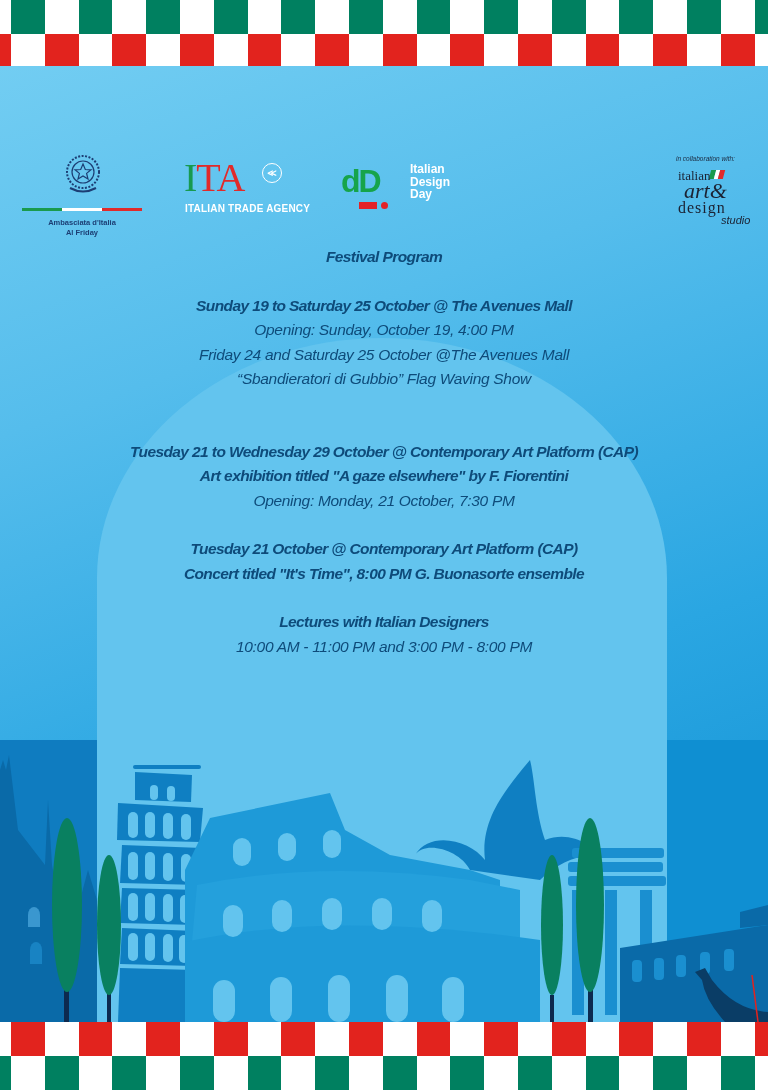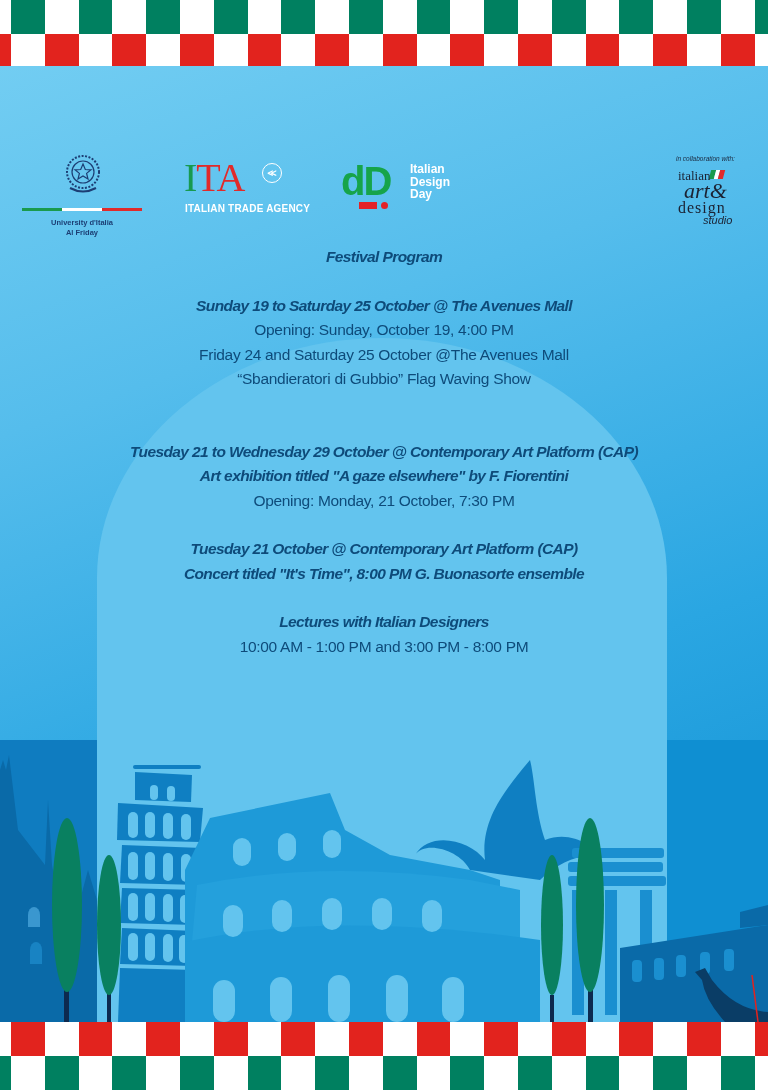--- a/index.html
+++ b/index.html
@@ -13,35 +13,35 @@
         border-radius:285px 285px 0 0 / 240px 240px 0 0;}
   .logo{position:absolute;}
   .emblem{left:58px;top:150px;width:50px;height:50px;}
   .emb-line{position:absolute;left:22px;top:208px;width:120px;height:3px;display:flex;}
   .emb-line span{flex:1;}
   .emb-text{position:absolute;left:30px;top:218px;width:104px;text-align:center;font-size:7.5px;line-height:10px;color:#1c3e74;font-weight:bold;}
   .ita{position:absolute;left:184px;top:158px;font-family:"Liberation Serif",serif;font-size:40px;line-height:40px;letter-spacing:-1px;}
   .ita .g{color:#179a50;} .ita .r{color:#e12a2a;}
   .ita-circle{position:absolute;left:262px;top:163px;width:18px;height:18px;border:1.5px solid #fff;border-radius:50%;color:#fff;font-size:9px;line-height:18px;text-align:center;font-weight:bold;}
   .ita-sub{position:absolute;left:185px;top:203px;font-size:10px;font-weight:bold;color:#fff;letter-spacing:0.2px;}
-  .dd{position:absolute;left:341px;top:163px;font-size:40px;font-weight:bold;color:#16a44a;line-height:36px;letter-spacing:-2px;}
+  .dd{position:absolute;left:341px;top:163px;font-size:32px;font-weight:bold;color:#16a44a;line-height:36px;letter-spacing:-2px;}
   .dd-bar{position:absolute;left:359px;top:202px;width:18px;height:7px;background:#e32228;}
   .dd-dot{position:absolute;left:381px;top:202px;width:7px;height:7px;border-radius:50%;background:#e32228;}
   .dd-text{position:absolute;left:410px;top:163px;font-size:12px;line-height:12.5px;color:#fff;font-weight:bold;}
   .collab{position:absolute;left:676px;top:155px;font-size:6.5px;font-style:italic;color:#1b2a40;}
   .iads{position:absolute;left:678px;top:170px;width:72px;color:#1b2233;}
   .iads .l1{font-family:"Liberation Serif",serif;font-size:13px;line-height:12px;}
   .iads .l2{font-family:"Liberation Serif",serif;font-style:italic;font-size:22px;line-height:18px;margin-left:6px;}
   .iads .l3{font-family:"Liberation Serif",serif;font-size:16px;line-height:15px;letter-spacing:1px;}
-  .iads .l4{font-size:11px;font-style:italic;line-height:11px;margin-left:25px;}
+  .iads .l4{font-size:11px;font-style:italic;line-height:11px;margin-left:43px;}
   .flagmini{position:absolute;left:710px;top:170px;width:14px;height:9px;display:flex;transform:skewX(-15deg);}
   .flagmini span{flex:1;}
   .program{position:absolute;left:0;top:245px;width:768px;text-align:center;color:#0e4b7a;font-size:15.5px;line-height:24.5px;}
   .program .b{font-weight:bold;font-style:italic;letter-spacing:-0.6px;}
-  .program .n{letter-spacing:-0.3px;}
+  .program .n{font-style:italic;letter-spacing:-0.3px;}
   .program .gap{height:24px;}
   .title{font-weight:bold;font-style:italic;letter-spacing:-0.6px;margin-bottom:24px;}
   .skyline{position:absolute;left:0;top:740px;width:768px;height:282px;}
 </style>
 </head>
 <body>
 
 <div class="checker" style="top:0">
   <div class="row" id="tr1" style="top:0">
       <div class="cell" style="flex: 0 0 11px; width: 11px; background: rgb(255, 255, 255);"></div>
@@ -106,21 +106,21 @@
     <circle cx="25" cy="22" r="11" fill="none" stroke="#1c3e74" stroke-width="1.2"></circle>
     <polygon points="25,14 27.3,19.5 33,19.8 28.6,23.4 30,29 25,26 20,29 21.4,23.4 17,19.8 22.7,19.5" fill="none" stroke="#1c3e74" stroke-width="1.2"></polygon>
     <path d="M12 38 Q25 45 38 38" fill="none" stroke="#1c3e74" stroke-width="2"></path>
   </svg>
   <div class="emb-line">
     <span style="background:#1a9a4e"></span>
       <span style="background:#fff"></span>
       <span style="background:#e12a2a"></span>
   </div>
   <div class="emb-text">
-    <div>University d'Italia</div>
+    <div>Ambasciata d'Italia</div>
     <div>Al Friday</div>
   </div>
 </div>
 
 <div>
   <div class="ita"><span class="g">I</span><span class="r">T</span><span class="r">A</span></div>
   <div class="ita-circle">≪</div>
   <div class="ita-sub">ITALIAN TRADE AGENCY</div>
 </div>
 
@@ -165,21 +165,21 @@
         <div class="n">Opening: Monday, 21 October, 7:30 PM</div>
       </div>
       <div class="gap"></div>
       <div>
         <div class="b">Tuesday 21 October @ Contemporary Art Platform (CAP)</div>
         <div class="b">Concert titled "It's Time", 8:00 PM G. Buonasorte ensemble</div>
       </div>
       <div class="gap"></div>
       <div>
         <div class="b">Lectures with Italian Designers</div>
-        <div class="n">10:00 AM - 1:00 PM and 3:00 PM - 8:00 PM</div>
+        <div class="n">10:00 AM - 11:00 PM and 3:00 PM - 8:00 PM</div>
       </div>
     </div>
 </div>
 
 <svg class="skyline" viewBox="0 740 768 282">
 
   <g>
     <rect x="0" y="740" width="97" height="282" fill="#0f7cc0"></rect>
     <path d="M0 1022 L0 770 L3 760 L6 770 L9 755 L12 780 L18 830 L45 865 L48 800 L52 865 L60 905 L72 840 L80 900 L88 870 L97 900 L97 1022 Z" fill="#0a6aa8"></path>
     <path d="M28 915 a6 8 0 0 1 12 0 v12 h-12z" fill="#3a97cf"></path>

